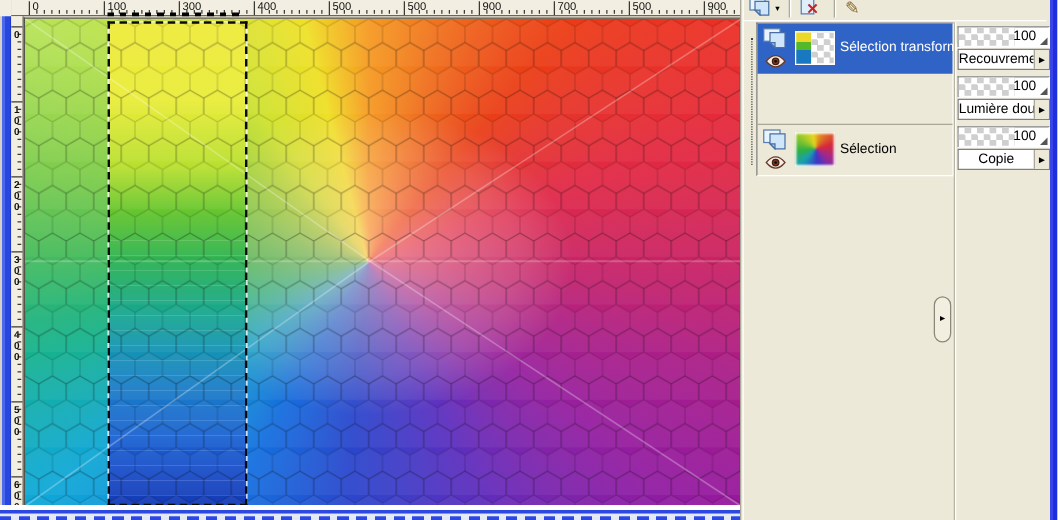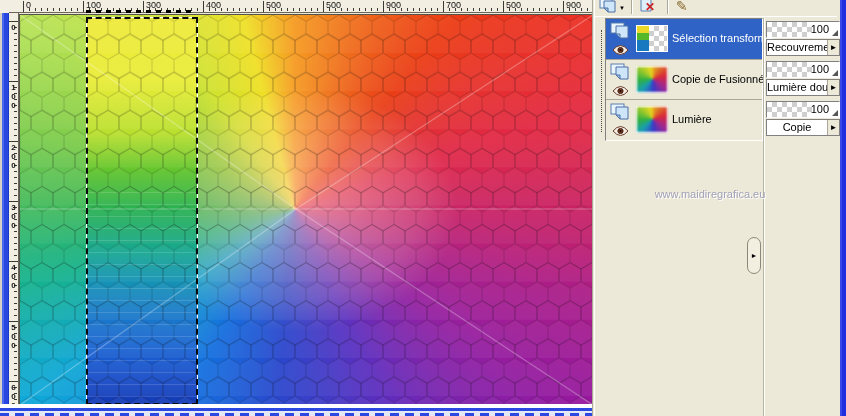--- a/index.html
+++ b/index.html
@@ -404,60 +404,40 @@
             <circle cx="8.5" cy="6" r="1.1" fill="#1a0d06"></circle>
           </svg>
         </span>
         <span class="thumb">
           <span class="thumb-strip-color"></span>
           <span class="thumb-checker"></span>
         </span>
         <span class="layer-label">Sélection transformé</span>
       </div>
 
-      <div class="layer-row row2" style="top:40px;">
-        <span class="pages-icon">
-          <svg width="22" height="17" viewBox="0 0 22 17">
-            <rect x="1" y="1" width="13" height="10" fill="#eaf4fd" stroke="#5a7fb0"></rect>
-            <path d="M6 4 h12 v12 h-8 l-4 -4 z" fill="#cfe6fa" stroke="#4a6fa5"></path>
-            <path d="M6 12 l4 4 v-4 z" fill="#9fc4e8" stroke="#4a6fa5"></path>
-          </svg>
-        </span>
-        <span class="eye-icon">
-          <svg width="17" height="12" viewBox="0 0 17 12">
-            <path d="M1 6 Q8.5 -3 16 6 Q8.5 15 1 6 Z" fill="#f6eee6" stroke="#6b3a28"></path>
-            <circle cx="8.5" cy="6" r="2.6" fill="#7a3a22" stroke="#40200f"></circle>
-            <circle cx="8.5" cy="6" r="1.1" fill="#1a0d06"></circle>
-          </svg>
-        </span>
-        <span class="thumb">
-          <span class="thumb-rainbow"></span>
-        </span>
-        <span class="layer-label">Copie de Fusionné</span>
-      </div>
 
       <div class="layer-row row3" style="top:80px;">
         <span class="pages-icon">
           <svg width="22" height="17" viewBox="0 0 22 17">
             <rect x="1" y="1" width="13" height="10" fill="#eaf4fd" stroke="#5a7fb0"></rect>
             <path d="M6 4 h12 v12 h-8 l-4 -4 z" fill="#cfe6fa" stroke="#4a6fa5"></path>
             <path d="M6 12 l4 4 v-4 z" fill="#9fc4e8" stroke="#4a6fa5"></path>
           </svg>
         </span>
         <span class="eye-icon">
           <svg width="17" height="12" viewBox="0 0 17 12">
             <path d="M1 6 Q8.5 -3 16 6 Q8.5 15 1 6 Z" fill="#f6eee6" stroke="#6b3a28"></path>
             <circle cx="8.5" cy="6" r="2.6" fill="#7a3a22" stroke="#40200f"></circle>
             <circle cx="8.5" cy="6" r="1.1" fill="#1a0d06"></circle>
           </svg>
         </span>
         <span class="thumb">
           <span class="thumb-rainbow"></span>
         </span>
-        <span class="layer-label">Lumière</span>
+        <span class="layer-label">Sélection</span>
       </div>
     </div>
 
     <div class="blend-col">
 
       <div class="blend-group" style="top:0;">
         <div class="opacity-slider">
           <span class="op-checker"></span>
           <span class="op-value">100</span>
           <span class="op-grip"></span>
@@ -490,15 +470,14 @@
           <span class="blend-dd-label">Copie</span>
           <span class="blend-dd-arrow">►</span>
         </div>
       </div>
     </div>
 
     <div class="pal-divider"></div>
     <div class="pal-handle">►</div>
   </div>
 
-  <div class="wm-url">www.maidiregrafica.eu</div>
 
 </div>
 
 </body></html>

